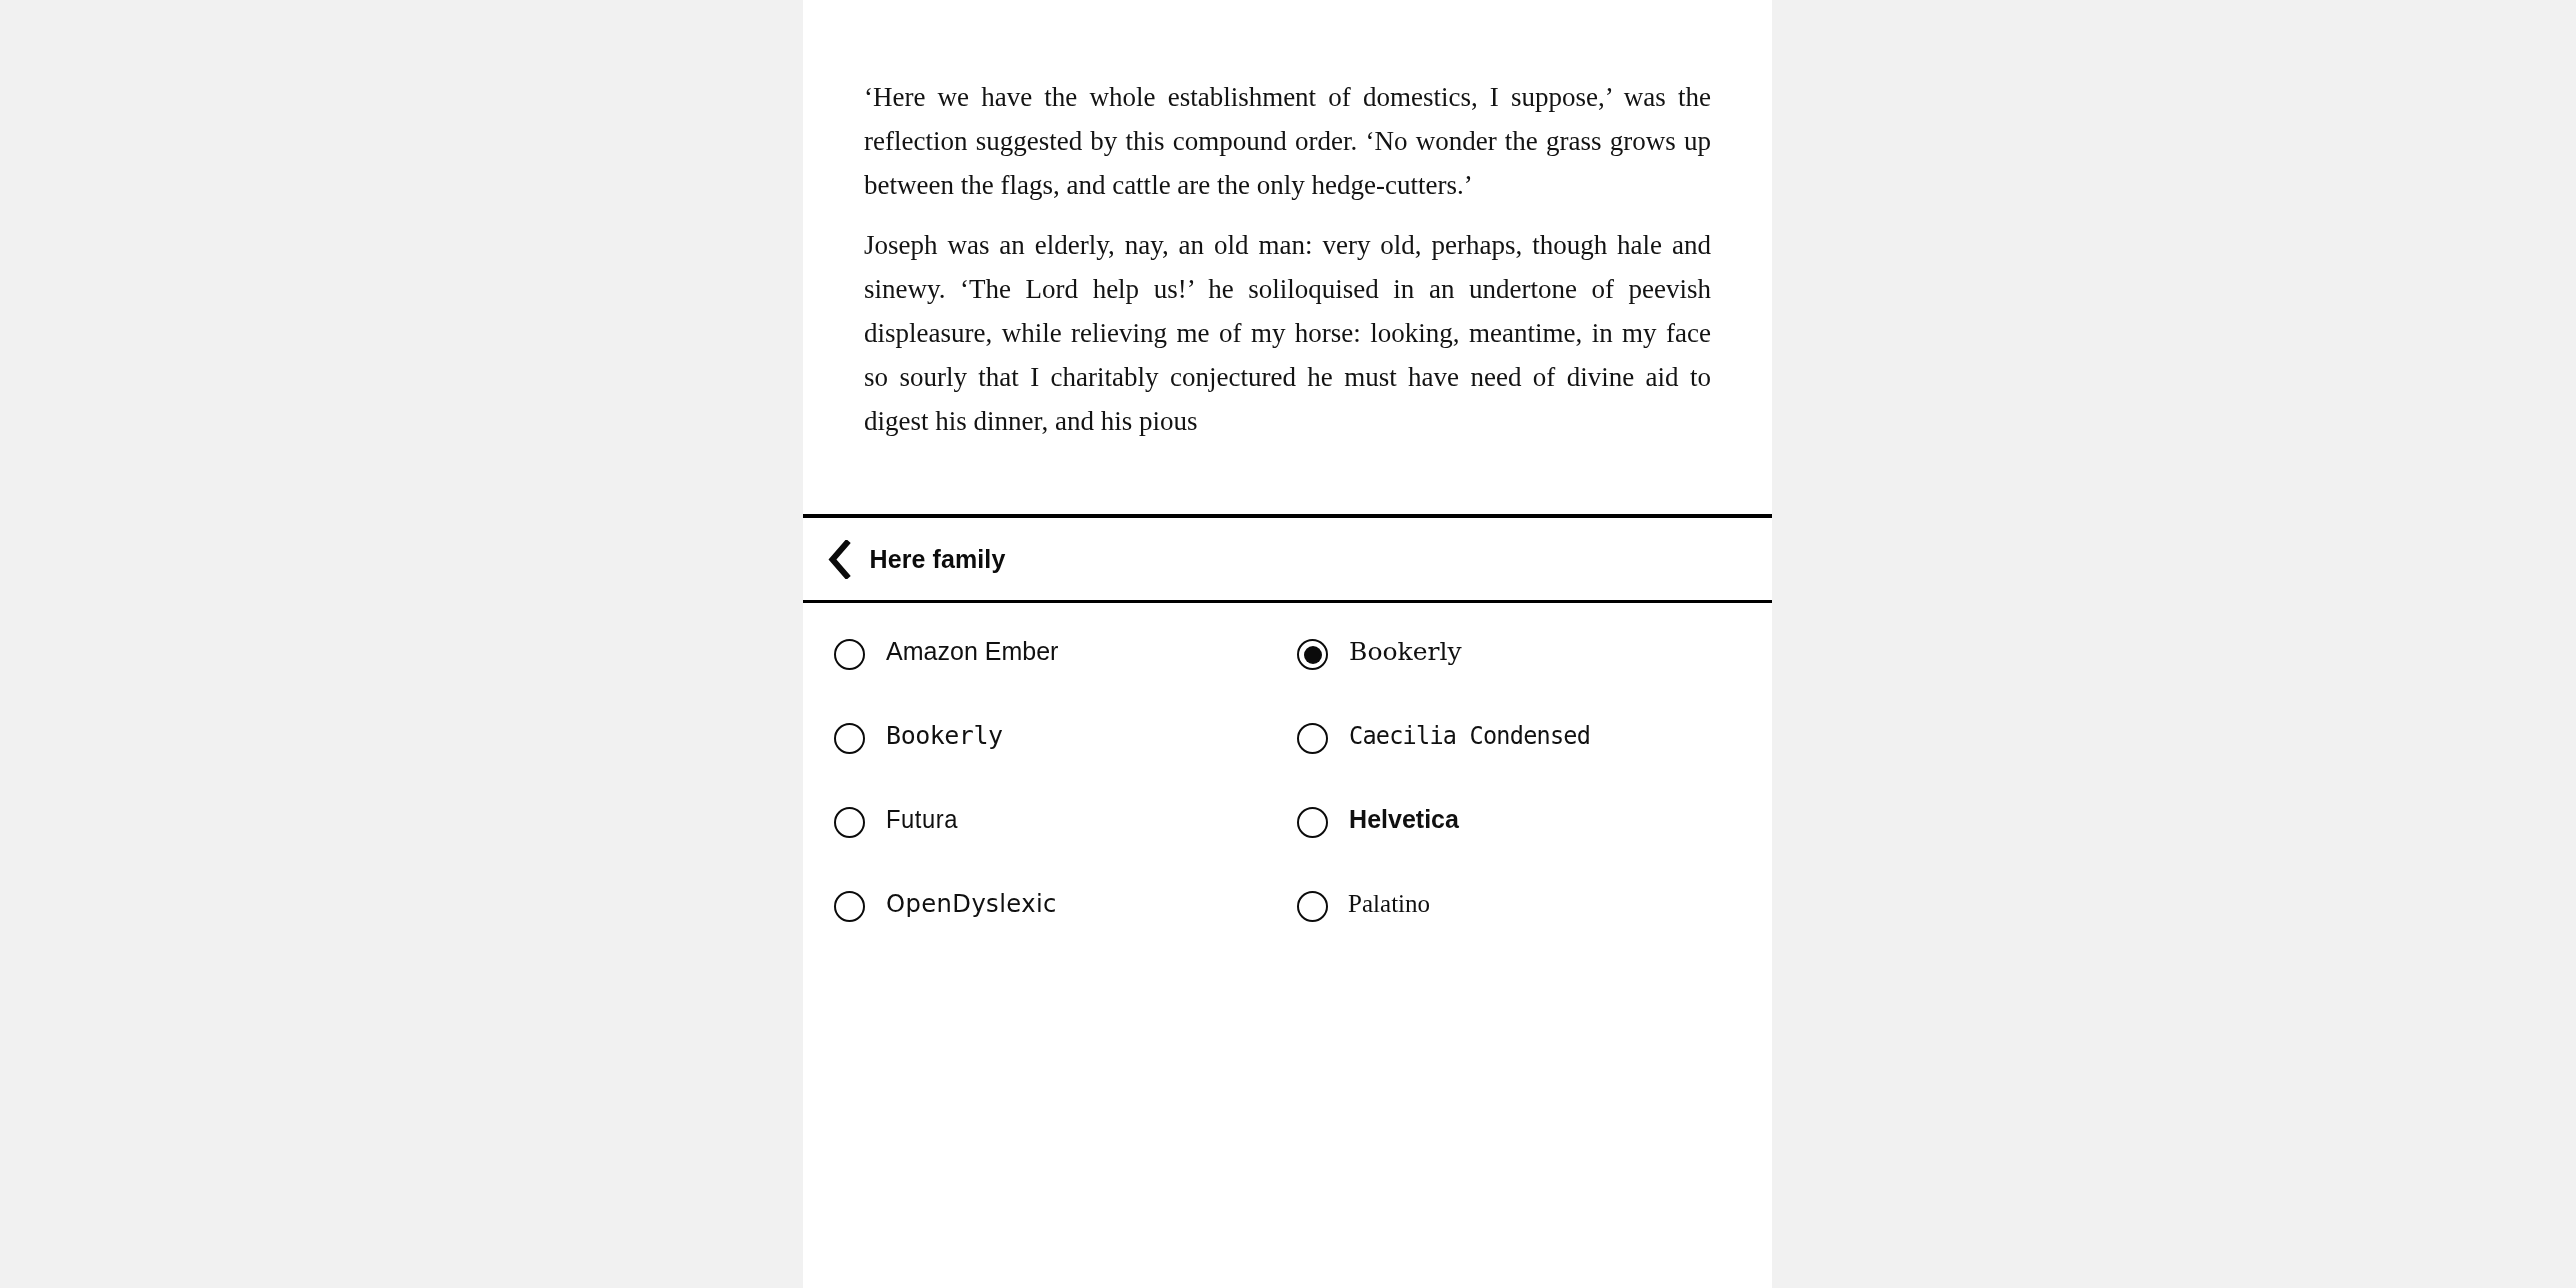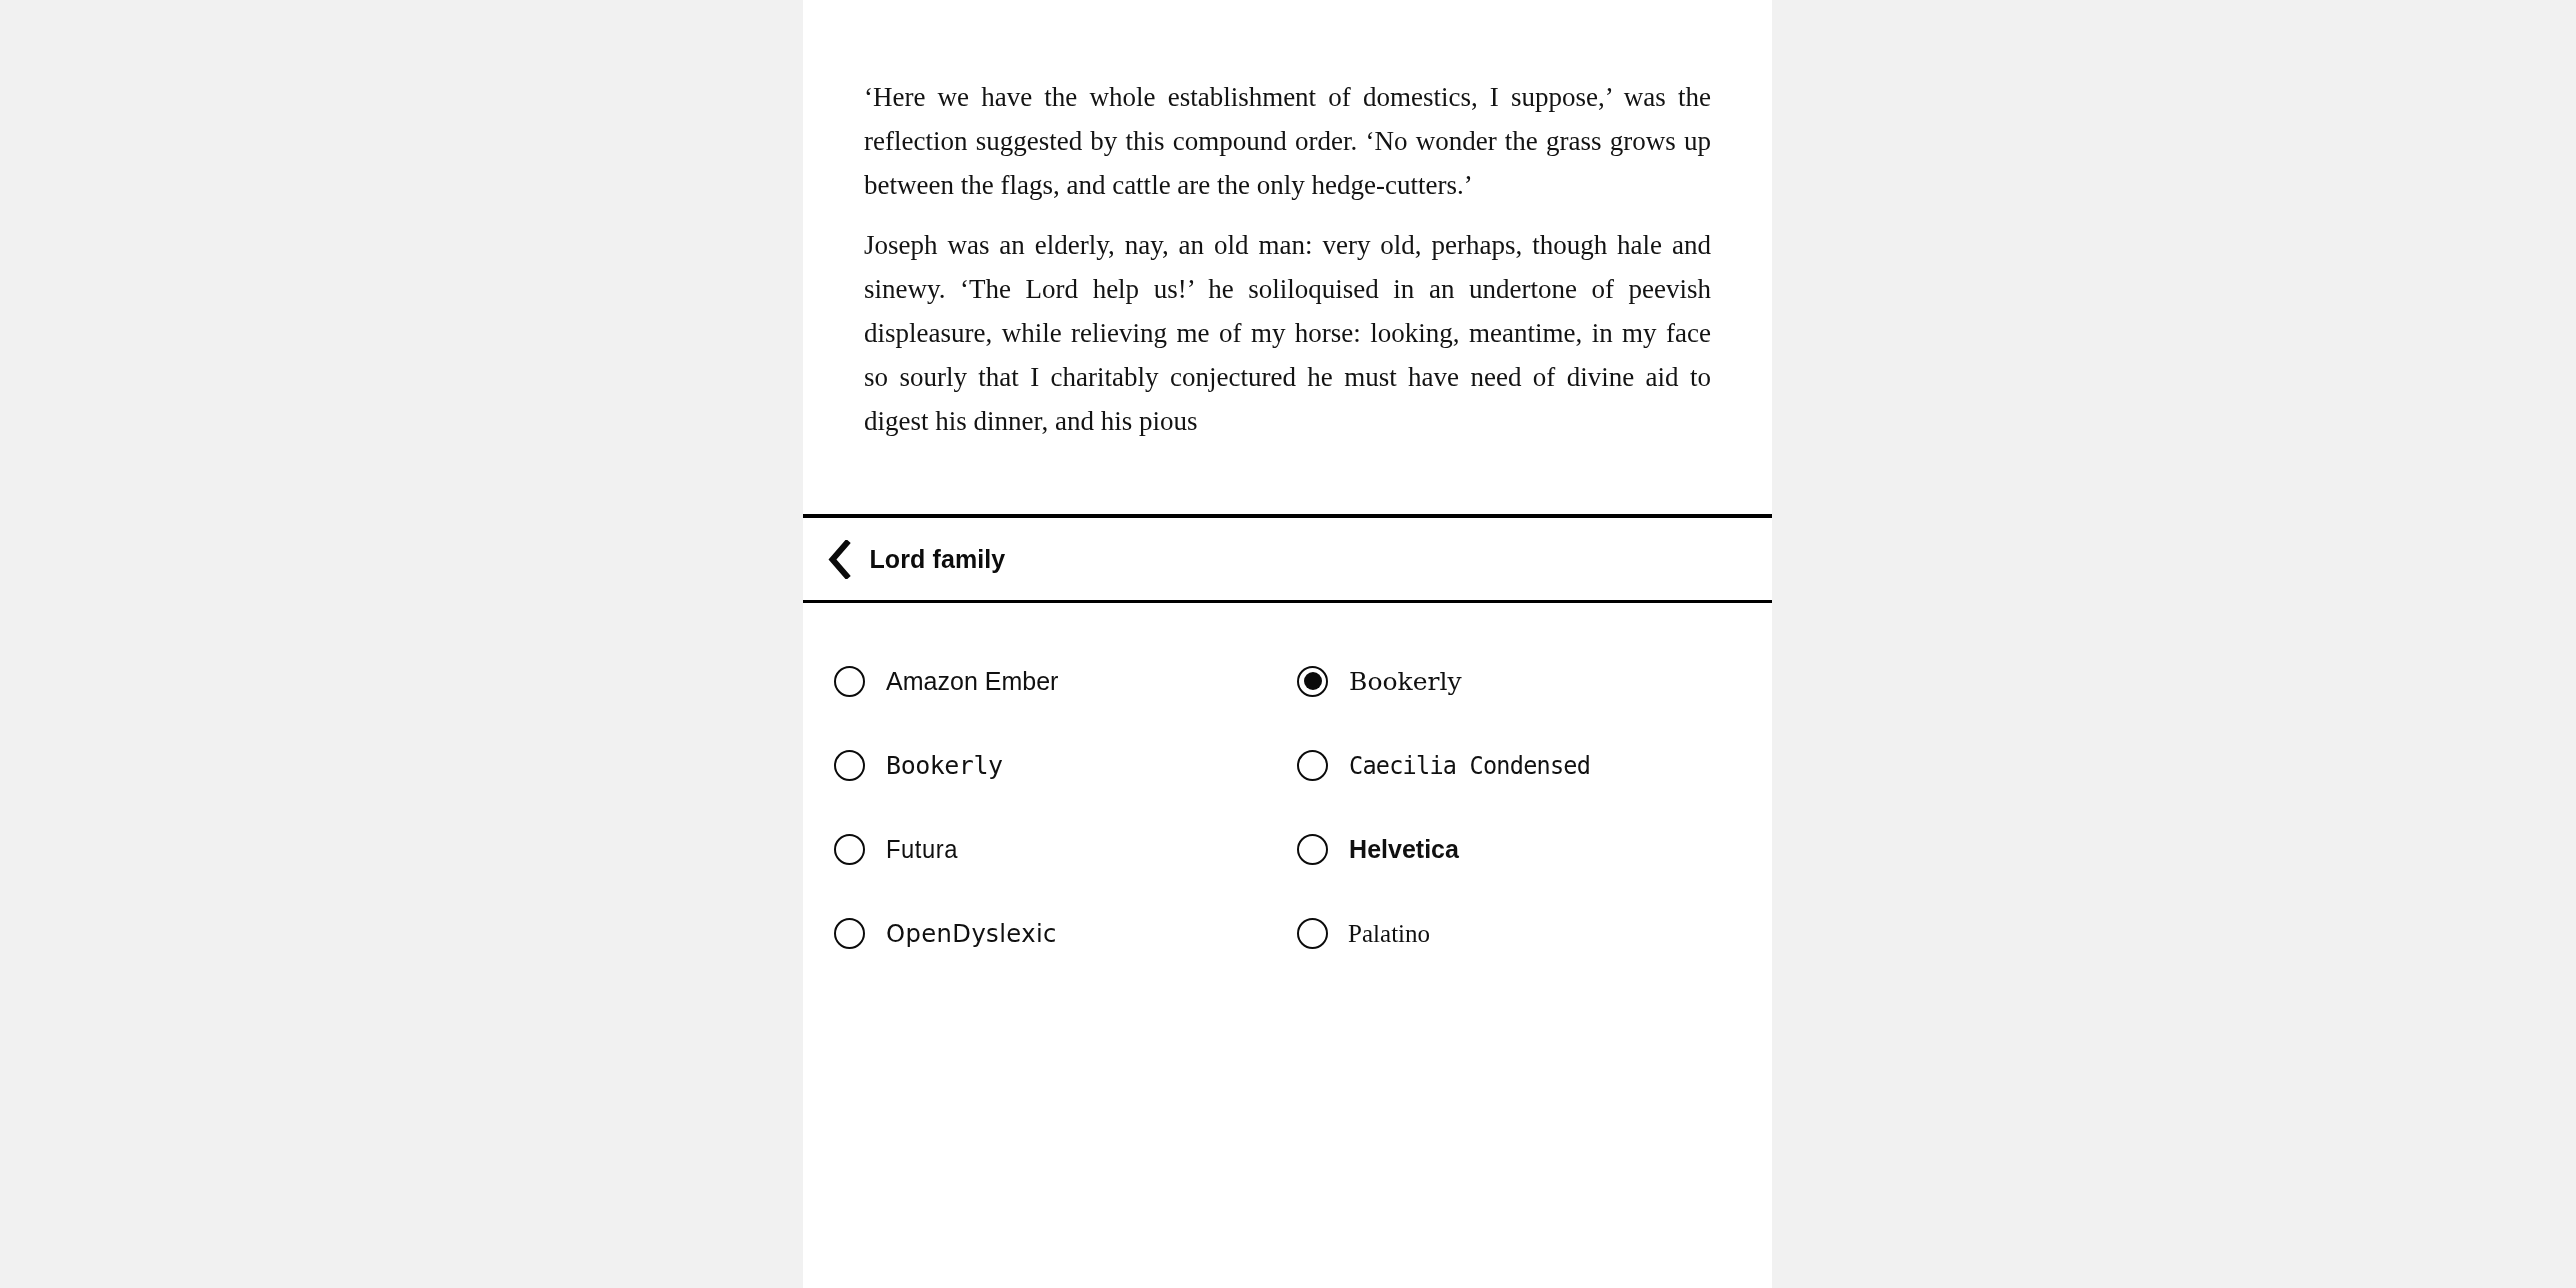--- a/index.html
+++ b/index.html
@@ -109,21 +109,21 @@
   
   #font-options {
     display: grid;
     grid-template-columns: 463px 463px;
     grid-auto-rows: 84px;
     padding: 36px 0 0 23.6px;
     box-sizing: border-box;
   }
   .font-option {
     display: flex;
-    align-items: center;
+    align-items: flex-start;
     cursor: pointer;
     padding-left: 7.5px;
     box-sizing: border-box;
   }
   .radio {
     position: relative;
     width: 31px;
     height: 31px;
     border: 2.7px solid #0b0b0b;
     border-radius: 50%;
@@ -177,21 +177,21 @@
     <div id="settings-sheet">
 
       <div id="sheet-header">
         <div id="back-button">
           <span>
             <svg width="25" height="39" viewBox="0 0 46 72" aria-hidden="true">
               <polyline points="36,6 10,36 36,66" fill="none" stroke="#0b0b0b" stroke-width="11" stroke-linecap="square" stroke-linejoin="miter"></polyline>
             </svg>
           </span>
         </div>
-        <div id="sheet-title">Lord family</div>
+        <div id="sheet-title">Here family</div>
       </div>
 
       <div id="font-options">
 
         <div class="font-option" data-checked="false">
           <span class="radio"></span>
           <span class="font-label ff-amazon-ember">Amazon Ember</span>
         </div>
 
 

